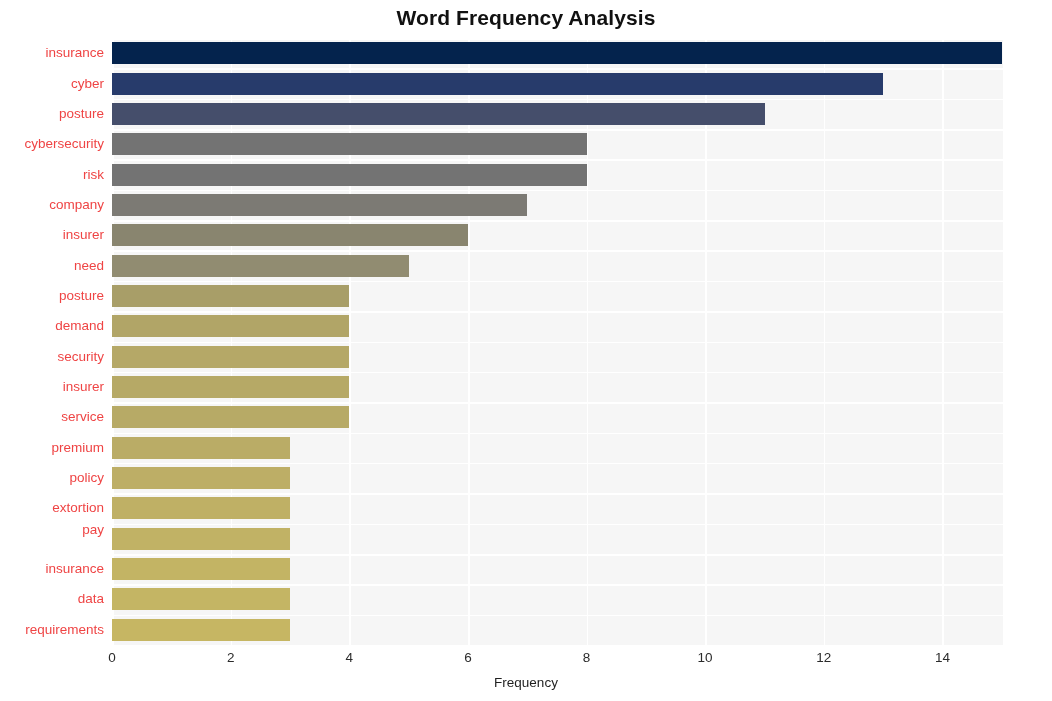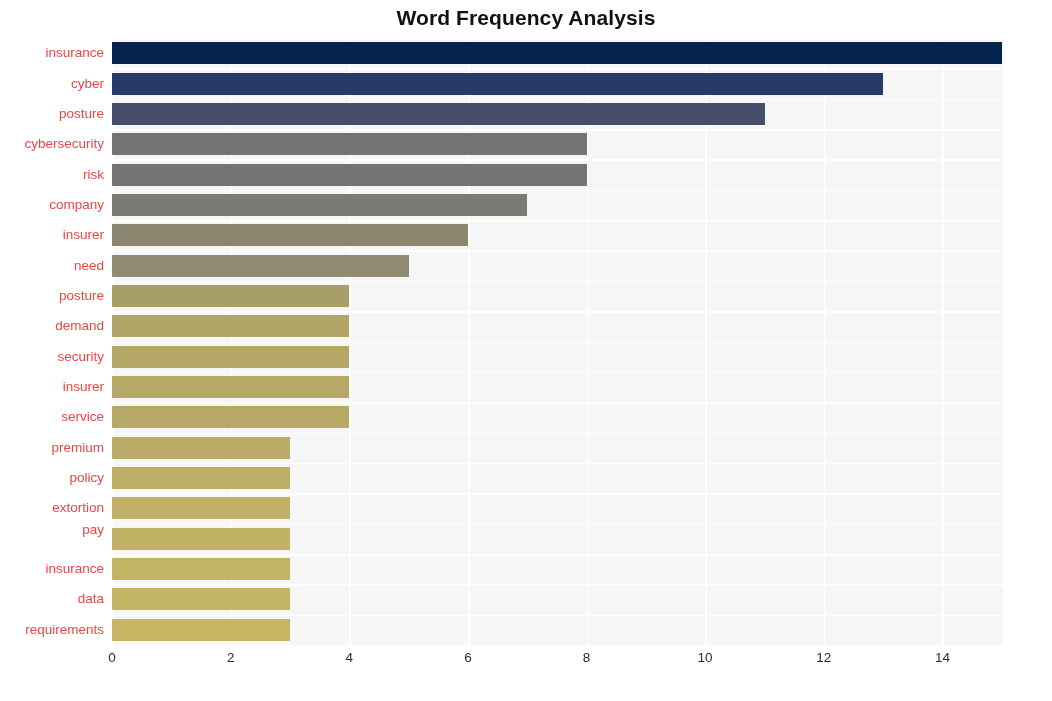--- a/index.html
+++ b/index.html
@@ -240,14 +240,15 @@
       <div class="xlab" style="left: 112px;">0</div>
       <div class="xlab" style="left: 230.642px;">2</div>
       <div class="xlab" style="left: 349.284px;">4</div>
       <div class="xlab" style="left: 467.925px;">6</div>
       <div class="xlab" style="left: 586.567px;">8</div>
       <div class="xlab" style="left: 705px;">10</div>
       <div class="xlab" style="left: 823.851px;">12</div>
       <div class="xlab" style="left: 942.493px;">14</div>
     </div>
 
+  <div id="xaxis-title">Frequency</div>
 
 </div>
 
 </body></html>

